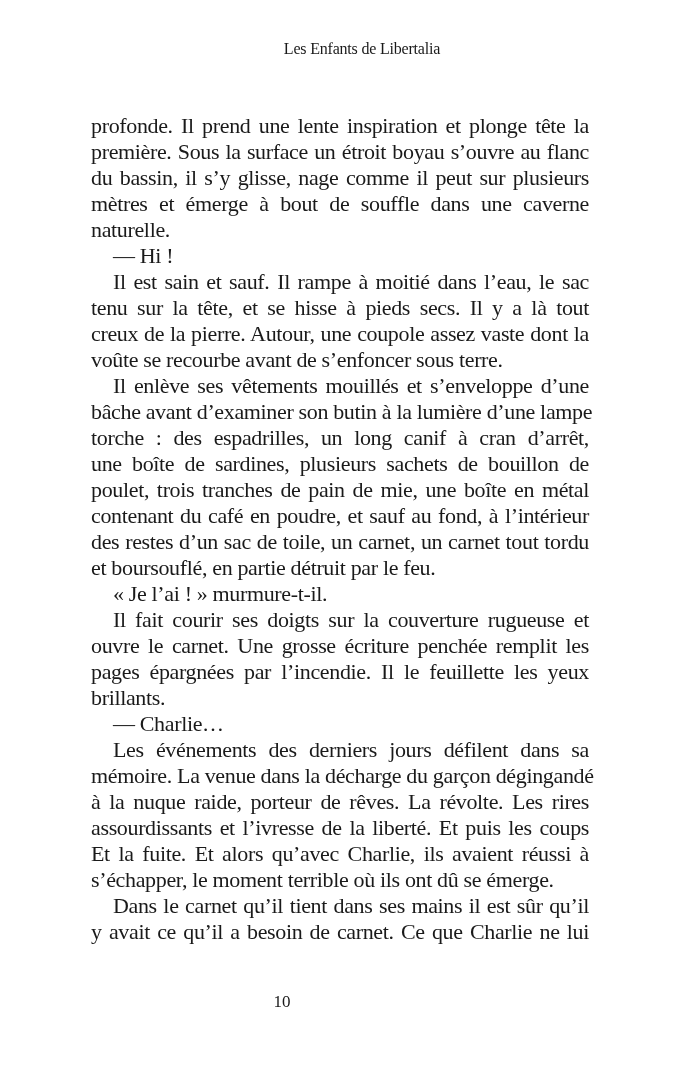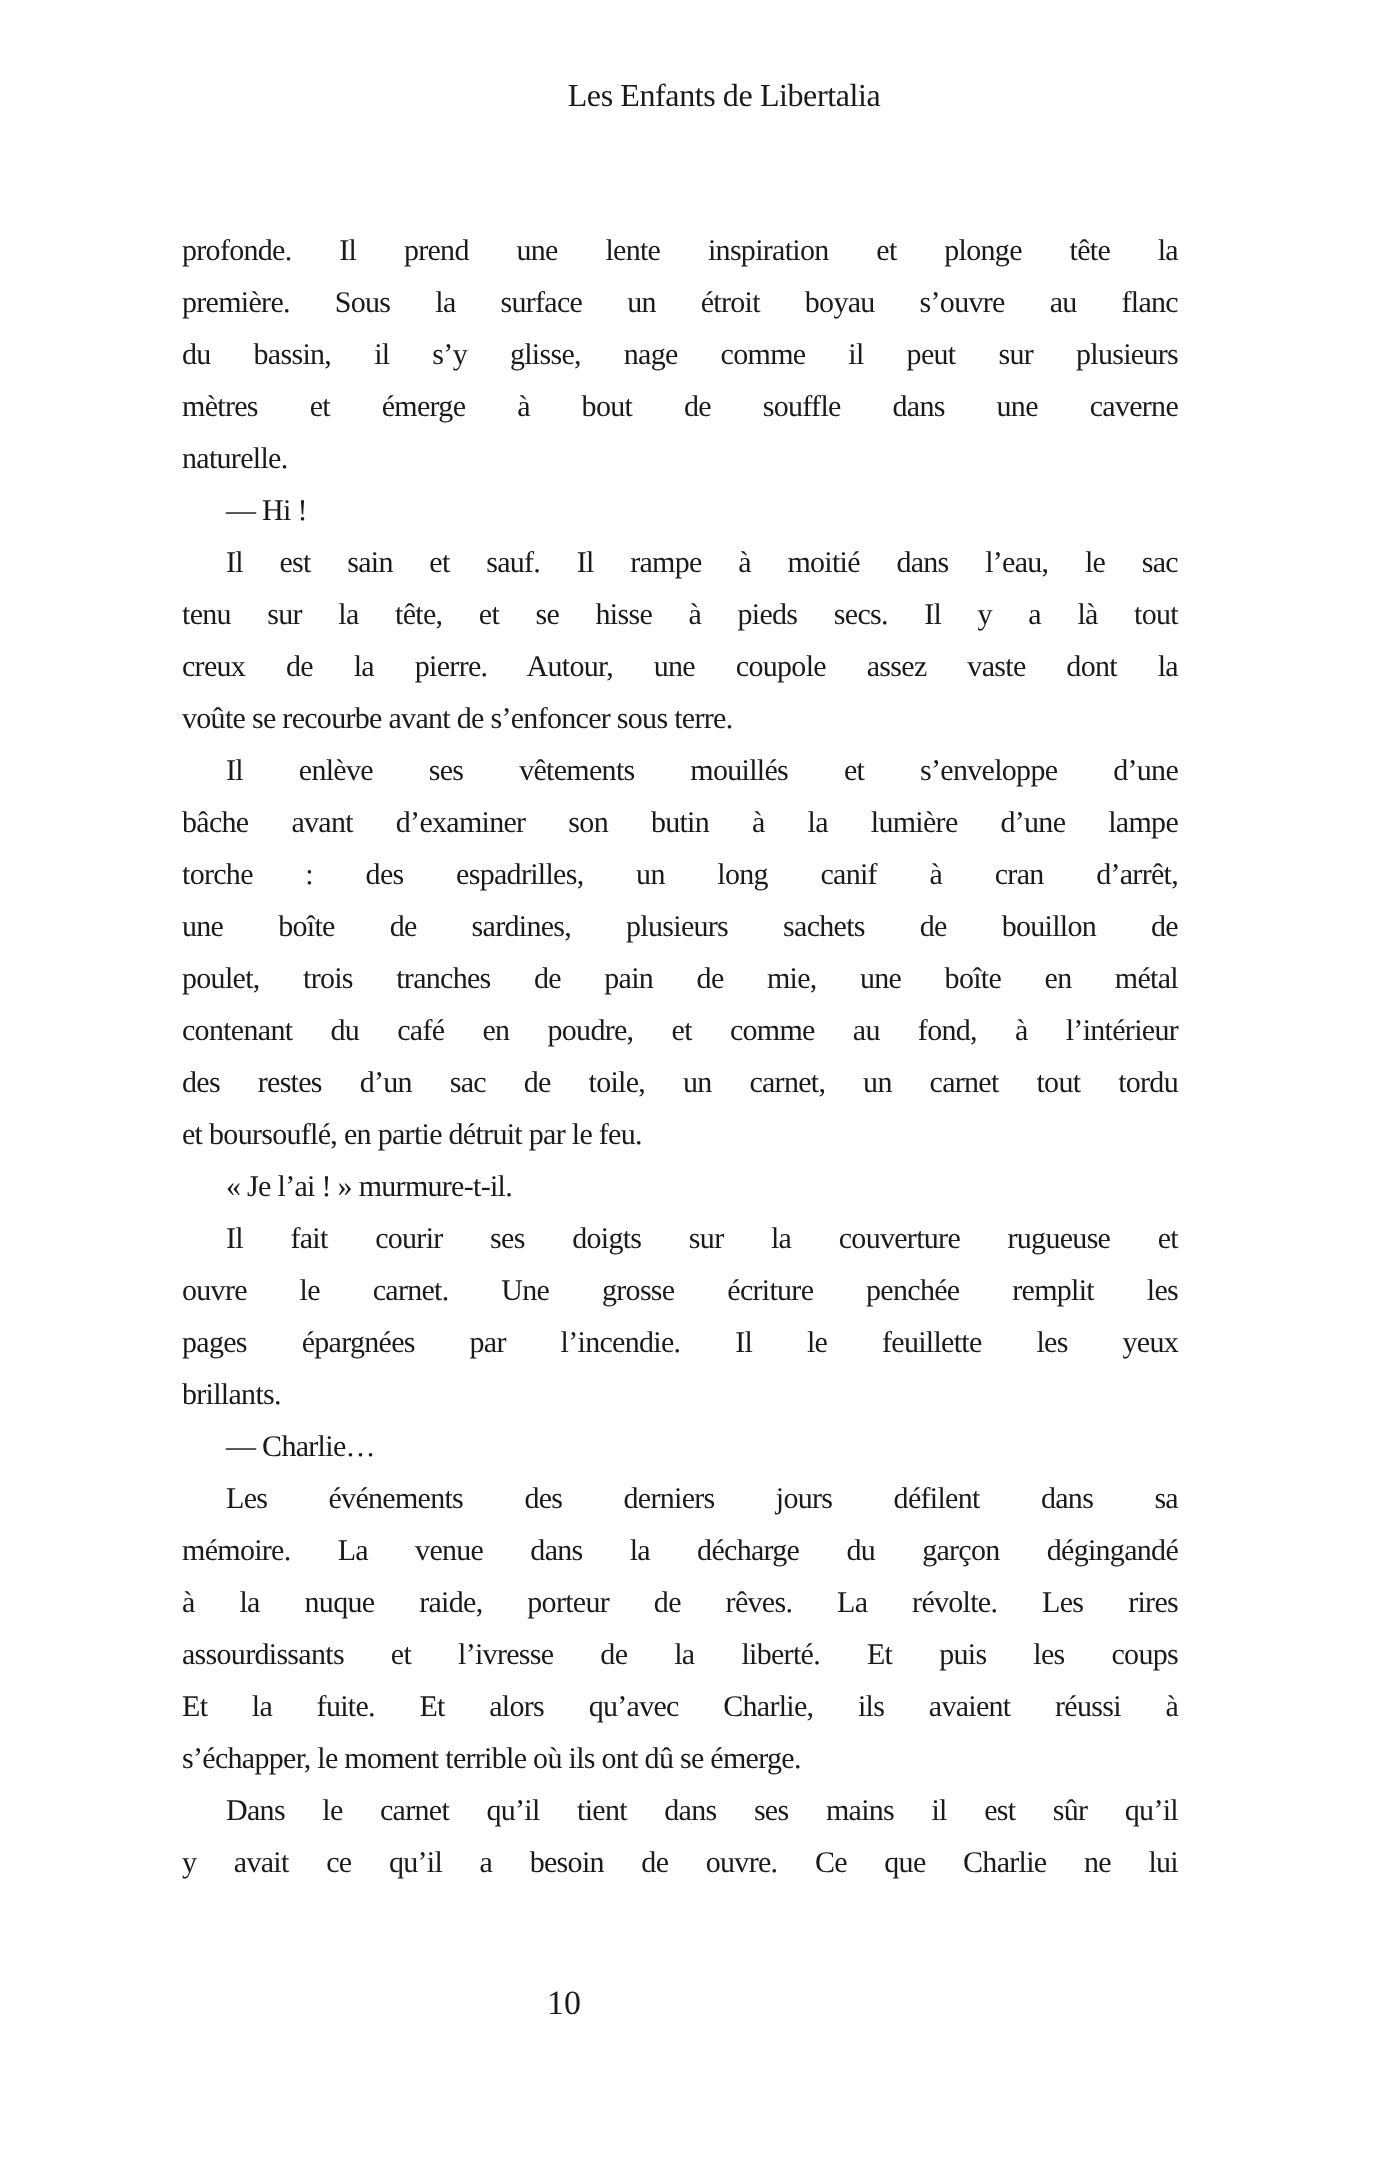--- a/index.html
+++ b/index.html
@@ -1,21 +1,21 @@
 <!DOCTYPE html>
 <html><head>
   <meta charset="utf-8">
   <style>
     html, body { margin: 0; padding: 0; background: #ffffff; }
     body { width: 700px; height: 1080px; position: relative; overflow: hidden;
       font-family: "Liberation Serif", "DejaVu Serif", serif; color: #1a1a1a; }
     .header { position: absolute; top: 40px; left: 12px; width: 700px; text-align: center;
       font-size: 16px; letter-spacing: -0.2px; }
     .body { position: absolute; top: 113px; left: 91px; width: 498px; }
-    .line { display: block; height: 26px; line-height: 26px; font-size: 15px;
+    .line { display: block; height: 26px; line-height: 26px; font-size: 22px;
       white-space: nowrap; text-align: justify; text-align-last: justify; letter-spacing: -0.35px; }
     .line.last { text-align-last: left; }
     .line.indent { padding-left: 22px; }
     .folio { position: absolute; top: 992px; left: 0; width: 564px; text-align: center; font-size: 17px; }
   </style>
 </head>
 <body>
 
 <div class="header">Les Enfants de Libertalia</div>
 
@@ -28,32 +28,32 @@
     <span class="line indent last">— Hi !</span>
     <span class="line indent">Il est sain et sauf. Il rampe à moitié dans l’eau, le sac</span>
     <span class="line">tenu sur la tête, et se hisse à pieds secs. Il y a là tout</span>
     <span class="line">creux de la pierre. Autour, une coupole assez vaste dont la</span>
     <span class="line last">voûte se recourbe avant de s’enfoncer sous terre.</span>
     <span class="line indent">Il enlève ses vêtements mouillés et s’enveloppe d’une</span>
     <span class="line">bâche avant d’examiner son butin à la lumière d’une lampe</span>
     <span class="line">torche : des espadrilles, un long canif à cran d’arrêt,</span>
     <span class="line">une boîte de sardines, plusieurs sachets de bouillon de</span>
     <span class="line">poulet, trois tranches de pain de mie, une boîte en métal</span>
-    <span class="line">contenant du café en poudre, et comme au fond, à l’intérieur</span>
+    <span class="line">contenant du café en poudre, et sauf au fond, à l’intérieur</span>
     <span class="line">des restes d’un sac de toile, un carnet, un carnet tout tordu</span>
     <span class="line last">et boursouflé, en partie détruit par le feu.</span>
     <span class="line indent last">« Je l’ai ! » murmure-t-il.</span>
     <span class="line indent">Il fait courir ses doigts sur la couverture rugueuse et</span>
     <span class="line">ouvre le carnet. Une grosse écriture penchée remplit les</span>
     <span class="line">pages épargnées par l’incendie. Il le feuillette les yeux</span>
     <span class="line last">brillants.</span>
     <span class="line indent last">— Charlie…</span>
     <span class="line indent">Les événements des derniers jours défilent dans sa</span>
     <span class="line">mémoire. La venue dans la décharge du garçon dégingandé</span>
     <span class="line">à la nuque raide, porteur de rêves. La révolte. Les rires</span>
     <span class="line">assourdissants et l’ivresse de la liberté. Et puis les coups</span>
     <span class="line">Et la fuite. Et alors qu’avec Charlie, ils avaient réussi à</span>
     <span class="line last">s’échapper, le moment terrible où ils ont dû se émerge.</span>
     <span class="line indent">Dans le carnet qu’il tient dans ses mains il est sûr qu’il</span>
-    <span class="line">y avait ce qu’il a besoin de ouvre. Ce que Charlie ne lui</span>
+    <span class="line">y avait ce qu’il a besoin de carnet. Ce que Charlie ne lui</span>
   </div>
 
 <div class="folio">10</div>
 
 </body></html>

